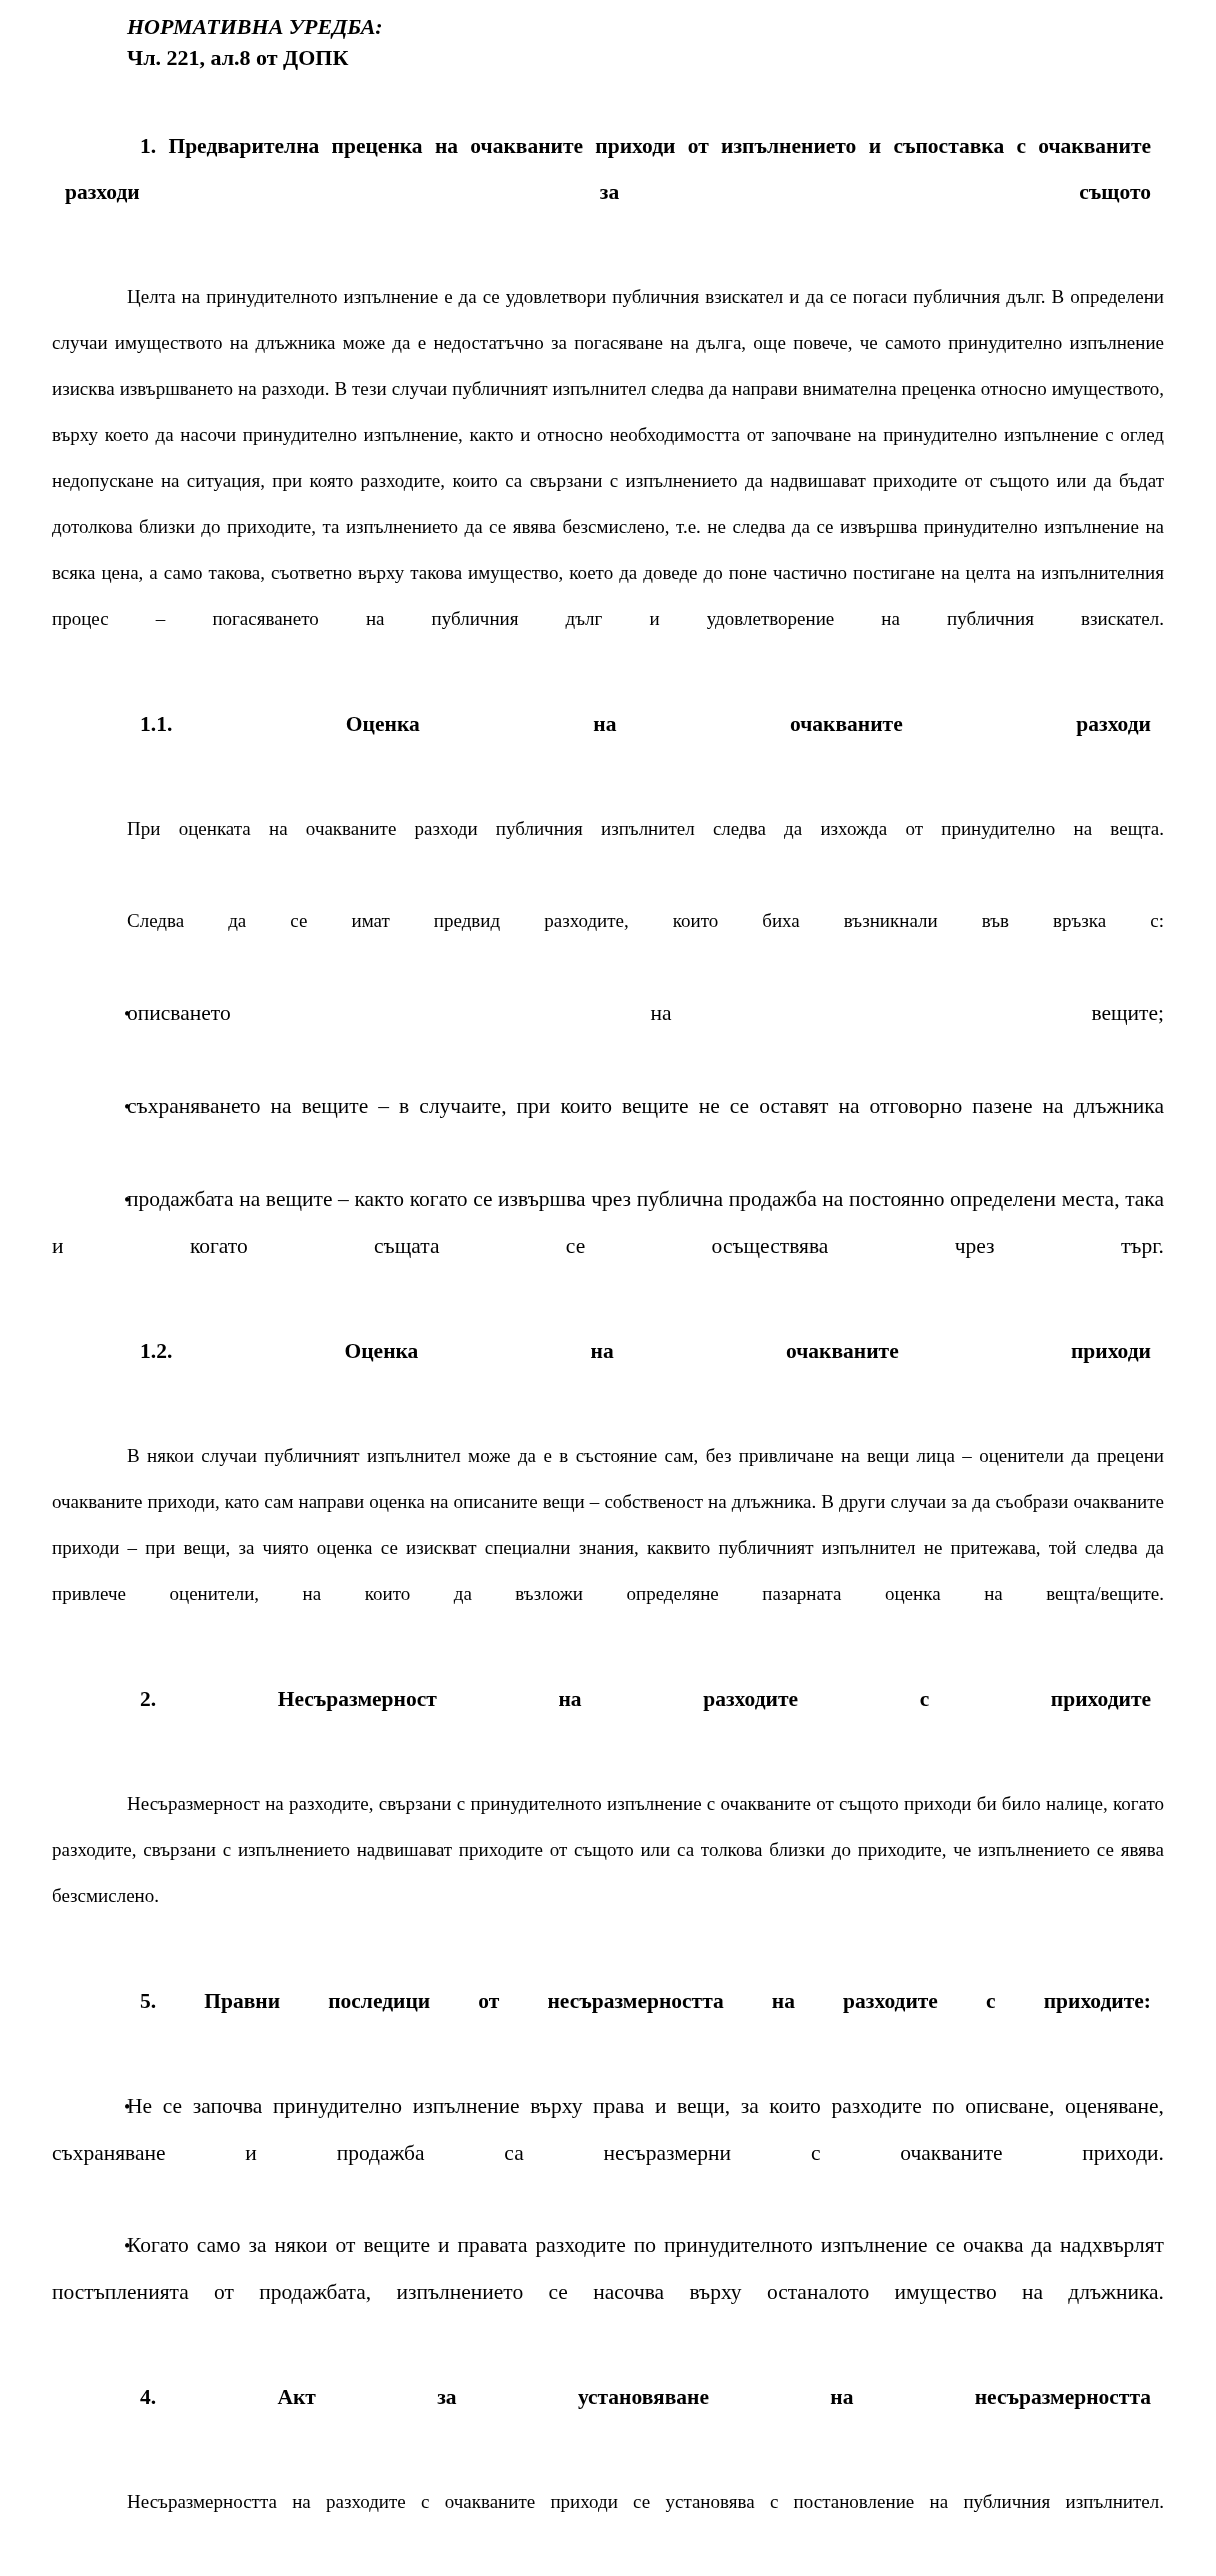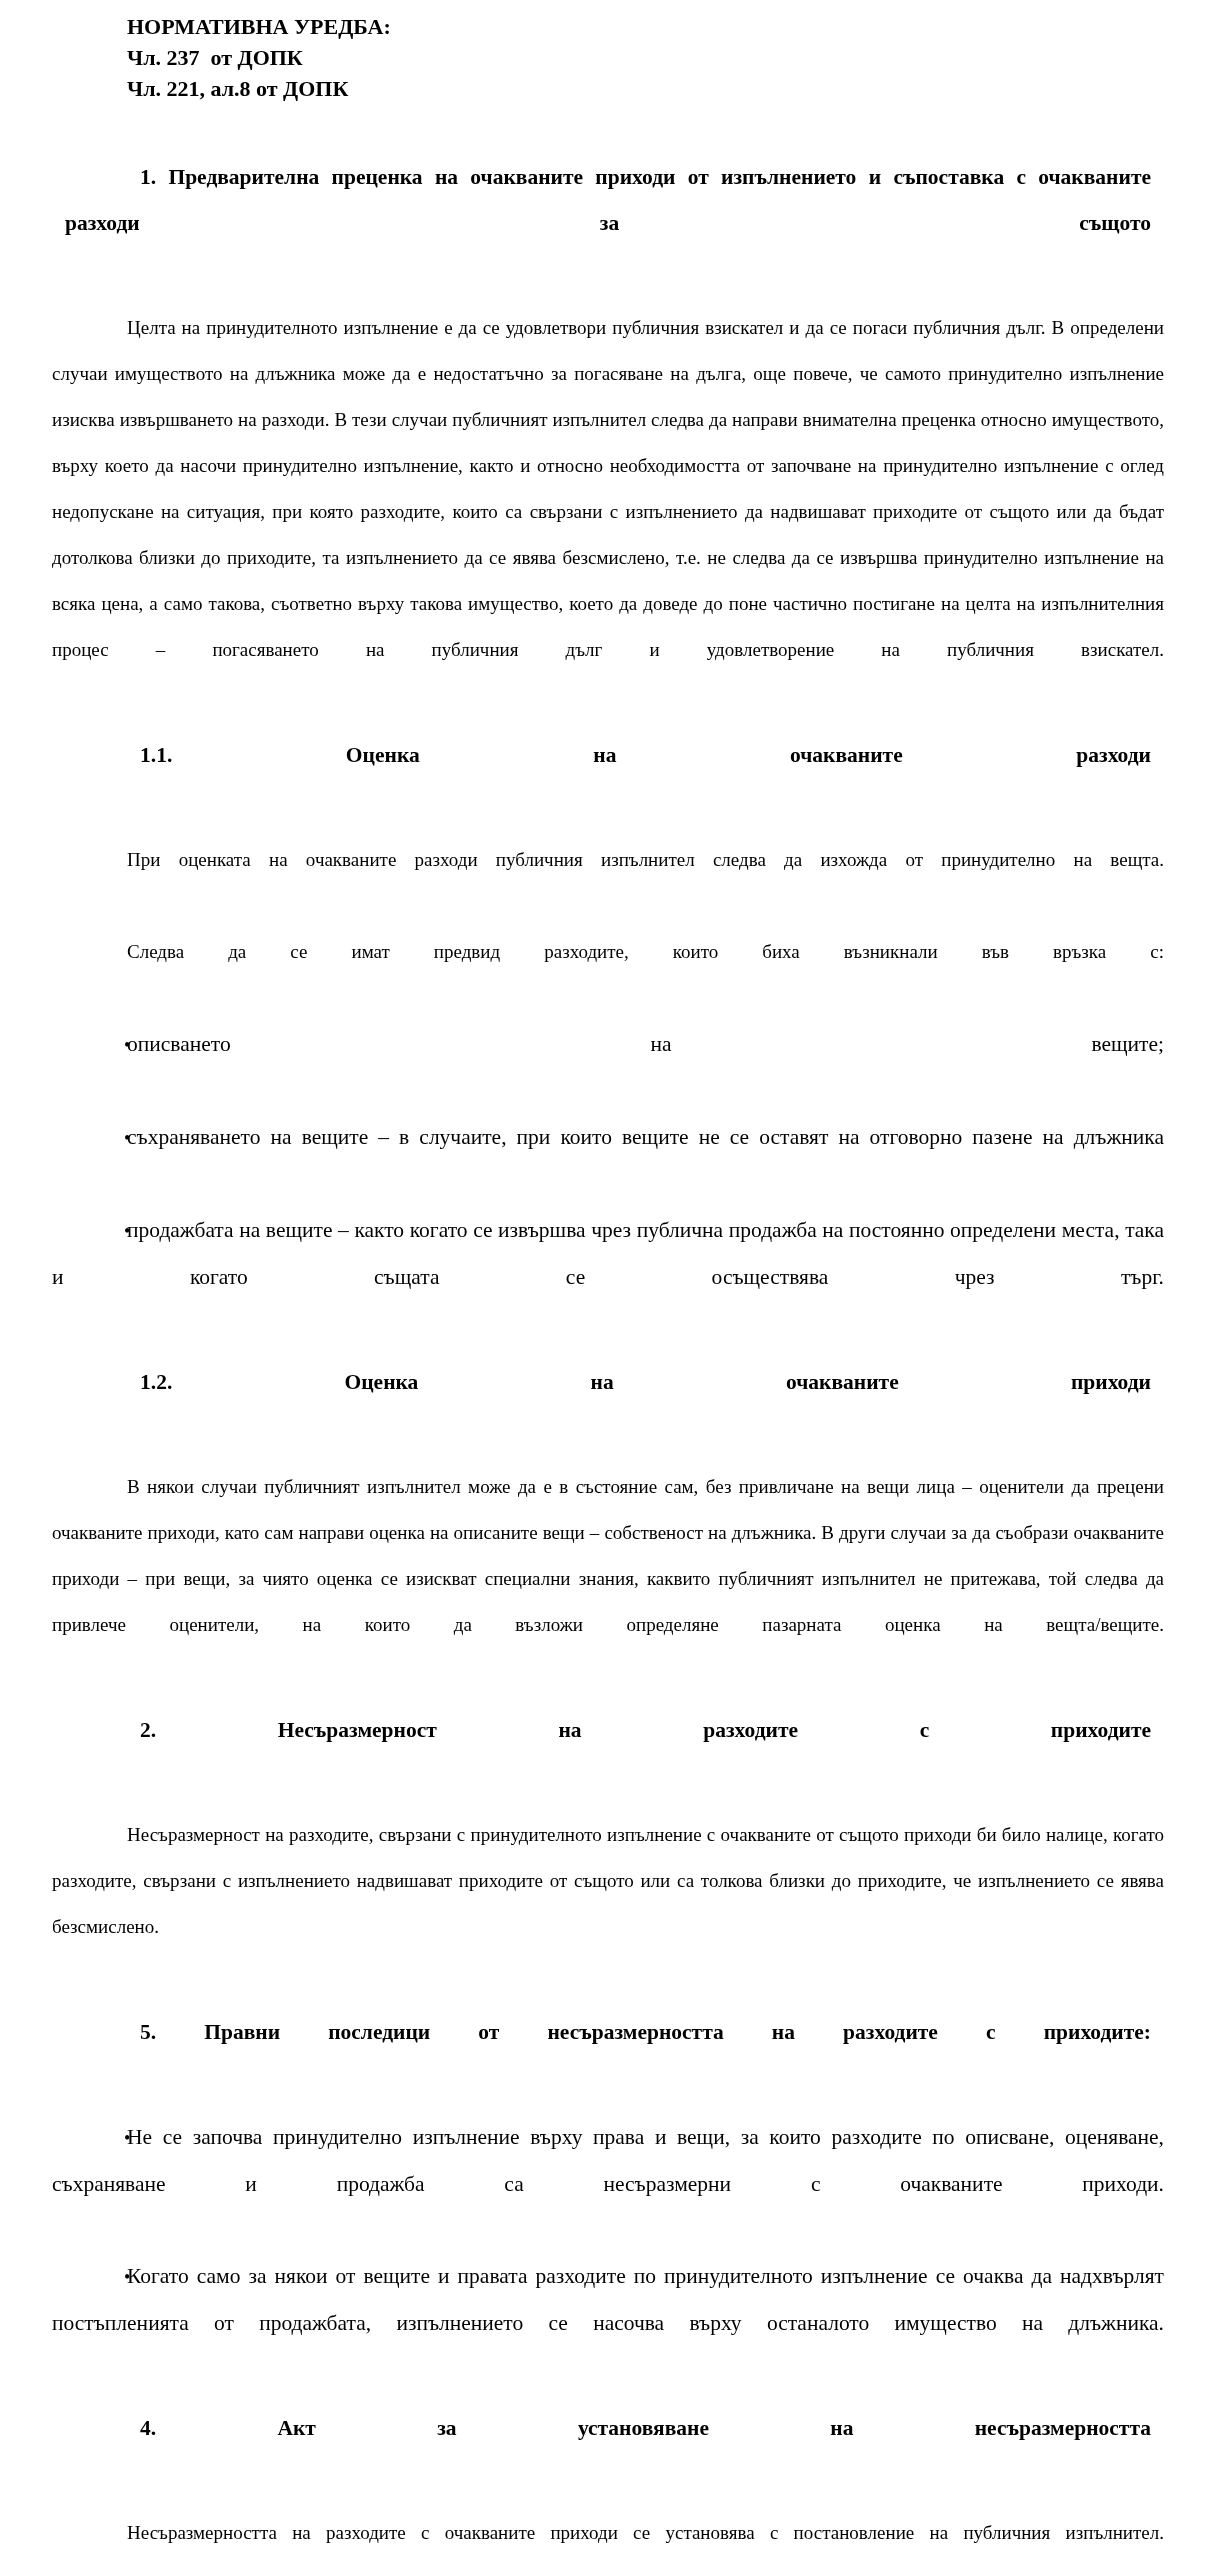--- a/index.html
+++ b/index.html
@@ -30,21 +30,21 @@
   
   .top-heading {
     font-weight: bold;
     font-size: 22px;
     line-height: 31px;
     text-align: left;
     margin: 0;
     padding-left: 75px;
     white-space: pre-wrap;
   }
-  .top-heading.first { padding-top: 4.9px; }
+  .top-heading.first { padding-top: 4.9px; font-style: italic; }
 
   
   p.para {
     margin: 0;
     font-size: 19px;
     line-height: 46px;
     text-align: justify;
     text-justify: inter-word;
     text-indent: 75px;
     hyphens: none;
@@ -96,21 +96,20 @@
   .spacer-md { height: 37px; }
 </style>
 </head>
 <body>
 
 <div class="page">
   <div class="doc">
 
     <div>
       <div class="top-heading first">НОРМАТИВНА УРЕДБА:</div>
-      <div class="top-heading">Чл. 237  от ДОПК</div>
       <div class="top-heading">Чл. 221, ал.8 от ДОПК</div>
     </div>
 
     <div class="spacer-md"></div>
 
     <p class="heading">1.  Предварителна  преценка  на  очакваните  приходи  от  изпълнението  и съпоставка с очакваните разходи за същото</p>
 
     <p class="para">Целта на принудителното изпълнение е да се удовлетвори публичния взискател и да се погаси публичния дълг. В определени случаи имуществото на длъжника може да е недостатъчно за погасяване на дълга, още повече, че самото принудително изпълнение изисква извършването на разходи. В тези случаи публичният изпълнител следва да направи внимателна преценка относно имуществото, върху което да насочи принудително изпълнение, както и относно необходимостта от започване на принудително изпълнение с оглед недопускане на ситуация, при която разходите, които са свързани с изпълнението да надвишават приходите от същото или да бъдат дотолкова близки до приходите, та изпълнението да се явява безсмислено, т.е. не следва да се извършва принудително изпълнение на всяка цена, а само такова, съответно върху такова имущество, което да доведе до поне частично постигане на целта на изпълнителния процес – погасяването на публичния дълг и удовлетворение на публичния взискател.</p>
 
     <p class="heading">1.1.  Оценка на очакваните разходи</p>

